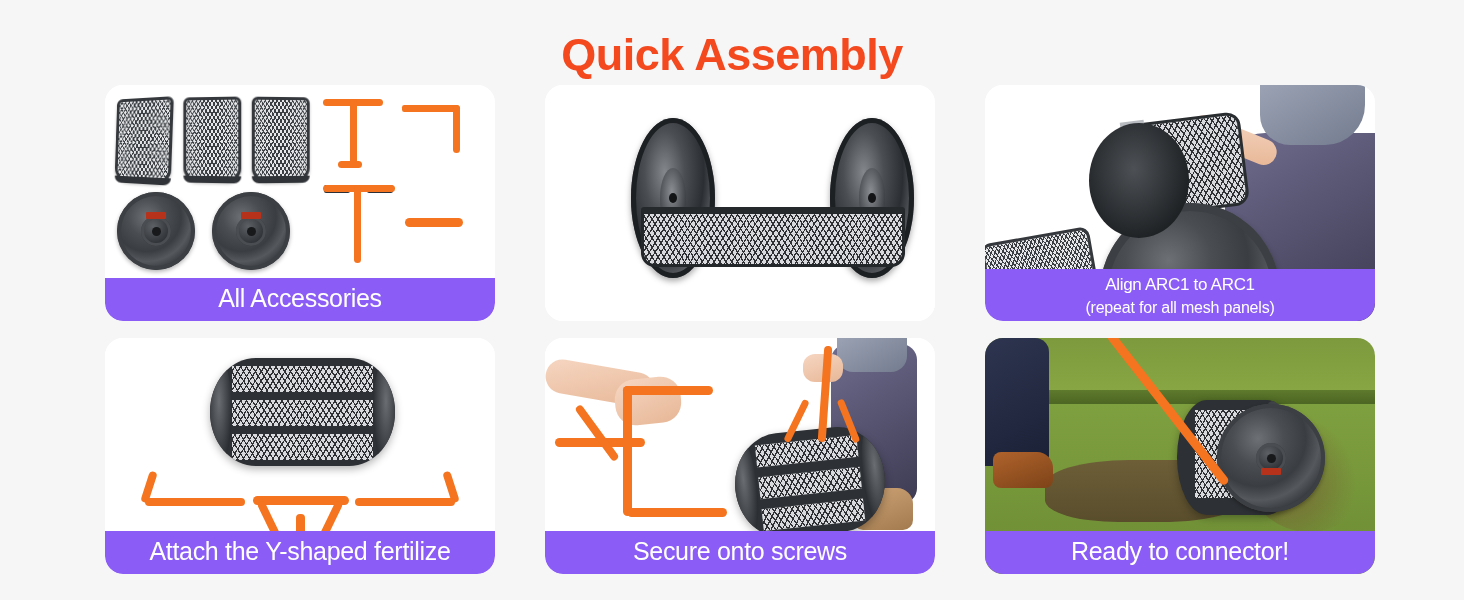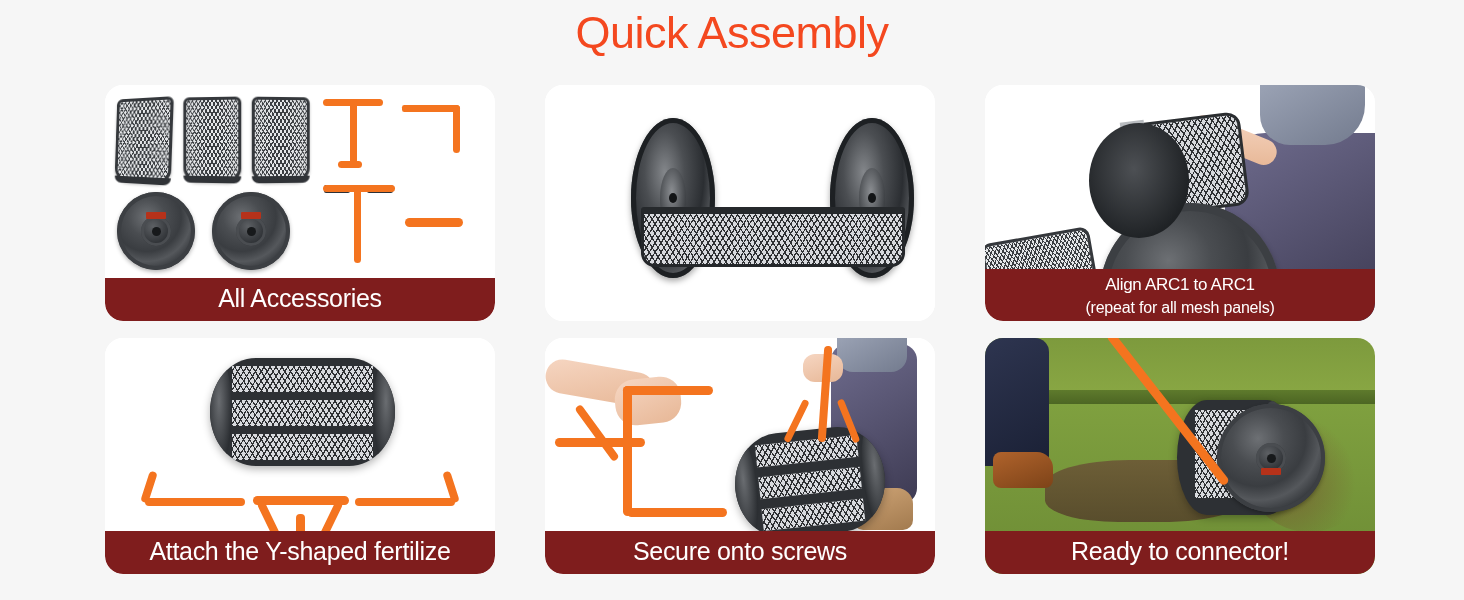--- a/index.html
+++ b/index.html
@@ -10,24 +10,24 @@
     background: #f6f6f6;
     font-family: "Liberation Sans", sans-serif;
     overflow: hidden;
     position: relative;
   }
 
   
   .page-title {
     text-align: center;
     font-size: 45px;
-    font-weight: normal;
+    font-weight: bold;
     letter-spacing: -0.5px;
     color: #f4481f;
-    padding-top: 2px;
+    padding-top: 24px;
     height: 72px;
     line-height: 62px;
   }
 
   
   .grid {
     position: absolute;
     left: 105px;
     top: 85px;
     width: 1275px;
@@ -49,21 +49,21 @@
     position: absolute;
     inset: 0;
     overflow: hidden;
     background: #ffffff;
   }
 
   
   .caption {
     position: absolute;
     left: 0; right: 0; bottom: 0;
-    background: #7f1d1d;
+    background: #8b5cf6;
     color: #ffffff;
     border-radius: 0 0 18px 18px;
     text-align: center;
     padding: 5px 6px 7px;
     z-index: 9;
   }
   .caption .cap-main {
     display: block;
     font-size: 25px;
     line-height: 31px;

